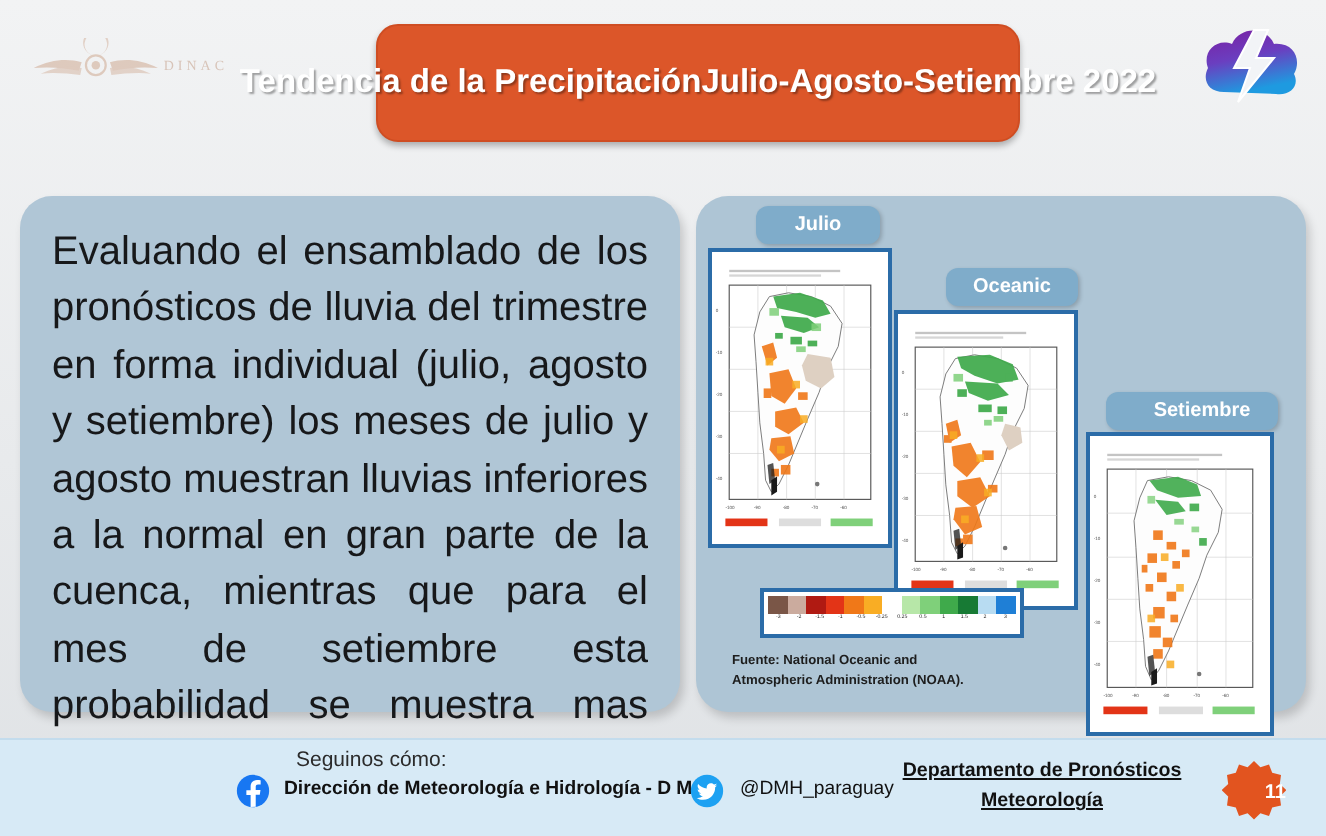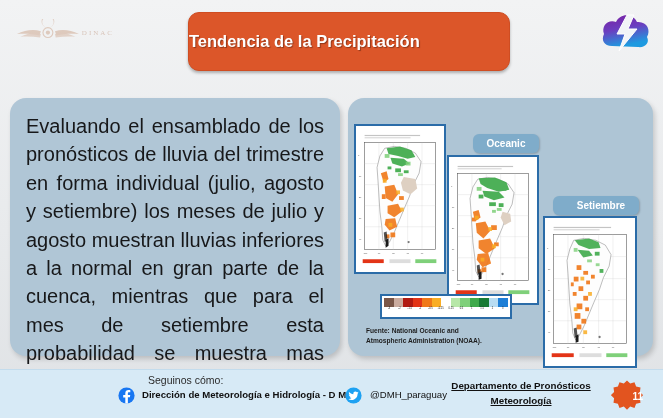--- a/index.html
+++ b/index.html
@@ -27,21 +27,21 @@
   }
 
   
   .toplogo{position:absolute;right:10px;top:6px;width:54px;height:52px;}
 
   
   .title-banner{
     position:absolute;left:188px;top:12px;width:320px;height:57px;
     background:#dc5629;border-radius:11px;
     box-shadow:0 2px 3px rgba(0,0,0,.28);
-    display:flex;flex-direction:column;align-items:flex-start;justify-content:center;
+    display:flex;flex-direction:row;align-items:center;justify-content:center;
     border:1px solid #cf4d22;
   }
   .title-banner .l1,.title-banner .l2{
     color:#ffffff;font-weight:bold;font-size:16.5px;line-height:1.32;
     text-shadow:1px 1px 1px rgba(0,0,0,.35);white-space:nowrap;
   }
 
   
   .text-panel{
     position:absolute;left:10px;top:98px;width:330px;height:258px;
@@ -164,28 +164,30 @@
           <stop offset="1" stop-color="#1e9ae0"></stop>
         </linearGradient>
       </defs>
       <path d="M13 40 C5 40 2 34 5 28 C2 20 9 13 17 16 C21 7 34 7 38 16 C48 15 52 24 48 31 C51 37 46 42 39 41 Z" fill="url(#cg)"></path>
       <path d="M28 9 L18 28 L26 28 L20 45 L38 23 L29 23 L35 9 Z" fill="#f2f4f7" stroke="#ffffff" stroke-width="1"></path>
     </svg>
   </div>
 
   <div class="title-banner">
     <div class="l1">Tendencia de la Precipitación</div>
+    <div class="l2">Julio-Agosto-Setiembre 2022</div>
   </div>
 
   <div class="text-panel">
     <p>Evaluando el ensamblado de los pronósticos de lluvia del trimestre en forma individual (julio, agosto y setiembre) los meses de julio y agosto muestran lluvias inferiores a la normal en gran parte de la cuenca, mientras que para el mes de setiembre esta probabilidad se muestra mas disminuída.</p>
   </div>
 
   <div class="maps-panel">
 
+    <div class="month-tab tab-jul">Julio</div>
     <div class="month-tab tab-ago">Oceanic</div>
     <div class="month-tab tab-set">Setiembre</div>
 
     <div class="map-card map-jul">
       <svg viewBox="0 0 92 150">
         <rect x="0" y="0" width="92" height="150" fill="#fff"></rect>
         <g fill="#8a8a8a">
           <rect x="9" y="8" width="58" height="1.2" opacity=".5"></rect>
           <rect x="9" y="10.4" width="48" height="1.2" opacity=".35"></rect>
         </g>

